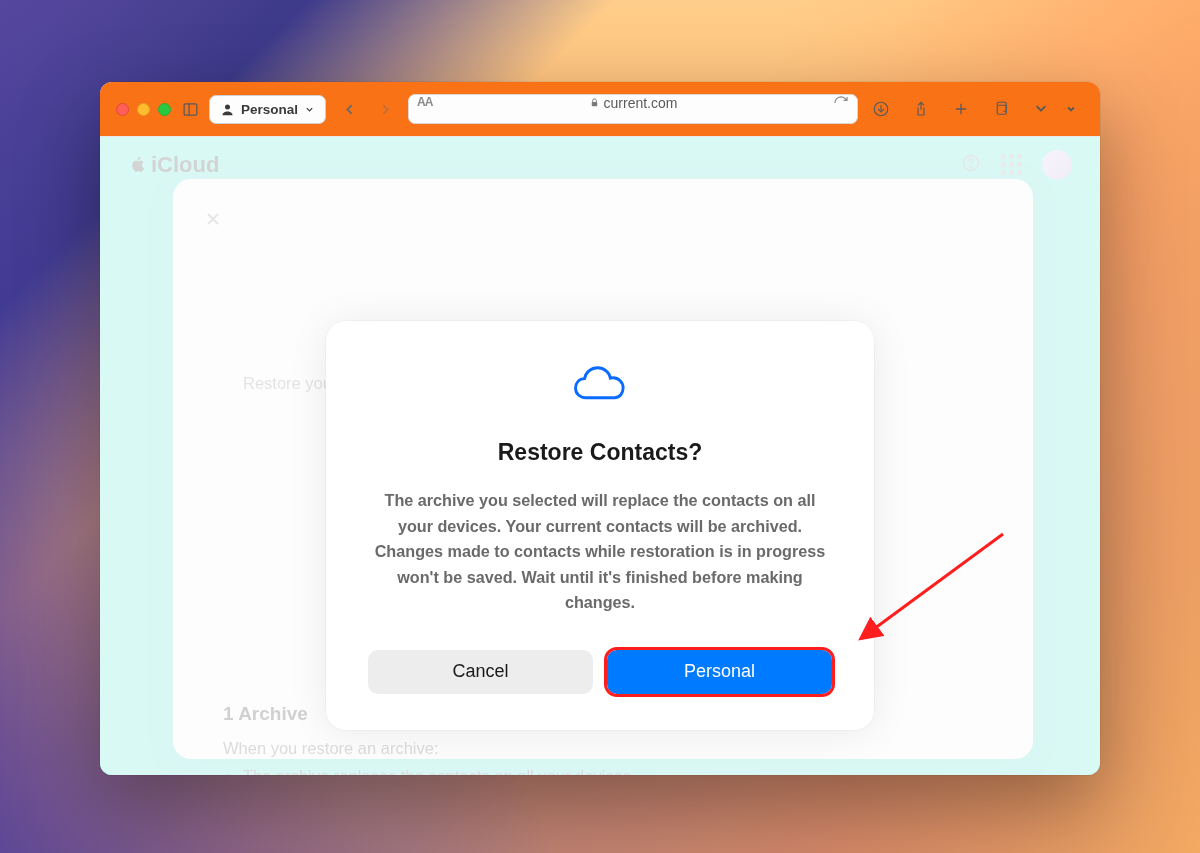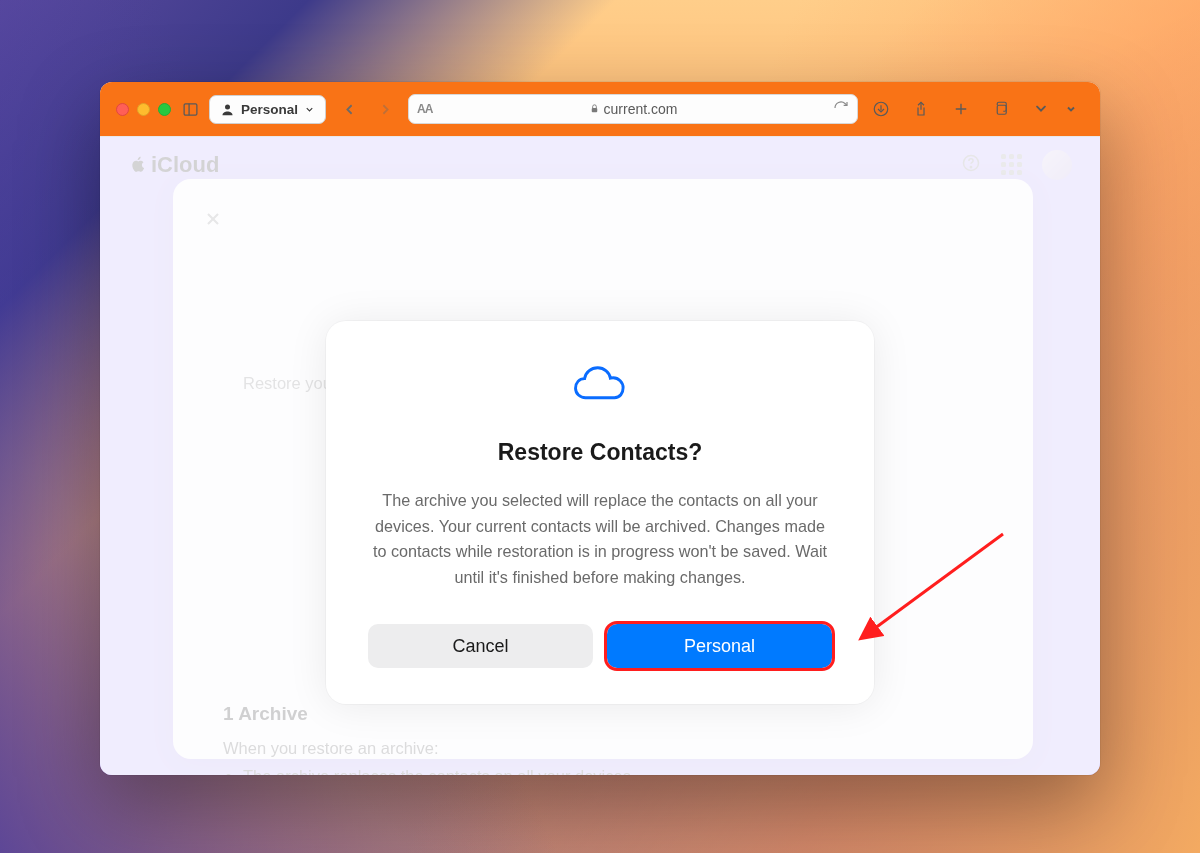--- a/index.html
+++ b/index.html
@@ -65,41 +65,41 @@
     }
     .profile-pill svg { width: 15px; height: 15px; }
     .nav-arrows { display: flex; gap: 10px; margin-left: 4px; }
     .nav-arrows .tb-icon svg { stroke-width: 2.5; }
     .address-bar {
       flex: 1;
       height: 30px;
       border: 1px solid #d8d8d8;
       border-radius: 7px;
       background: #fdfdfd;
-      display: flex; align-items: center; justify-content: center;
+      display: flex; justify-content: center;
       position: relative;
       font-size: 14px; color: #5a5a5a;
       margin: 0 4px;
     }
     .address-bar .aa {
       position: absolute; left: 8px;
       font-size: 12px; font-weight: 700; letter-spacing: -1px;
       color: #8a8a8a;
     }
     .address-bar .lock svg { width: 11px; height: 11px; margin-right: 4px; }
     .address-bar .reload {
       position: absolute; right: 8px;
       color: #8a8a8a;
     }
     .address-bar .reload svg { width: 16px; height: 16px; }
     .right-icons { display: flex; gap: 14px; align-items: center; }
     .right-icons .tb-icon svg { width: 18px; height: 18px; }
     .browser-content {
       flex: 1; position: relative;
-      background: #c4b5fd;
+      background: #5eead4;
     }
     .icloud-header {
       height: 55px;
       display: flex; align-items: center; justify-content: space-between;
       padding: 0 28px;
       color: #444;
     }
     .icloud-logo { display: flex; align-items: center; gap: 4px; font-size: 22px; font-weight: 600; }
     .icloud-logo svg { width: 19px; height: 19px; }
     .icloud-right { display: flex; align-items: center; gap: 20px; color: #888; }
@@ -151,20 +151,21 @@
     .dialog-icon svg { width: 58px; height: 40px; }
     .dialog-title {
       font-size: 23px; font-weight: 700; color: #1a1a1a;
       margin-bottom: 22px;
     }
     .dialog-body {
       font-size: 16.2px; color: #6a6a6a;
       line-height: 1.58;
       margin-bottom: 34px;
       padding: 0 4px;
+      font-weight: bold;
     }
     .dialog-buttons {
       display: flex; gap: 14px; justify-content: flex-end;
     }
     .btn {
       flex: 1; height: 44px;
       border-radius: 10px;
       font-size: 18px;
       display: flex; align-items: center; justify-content: center;
       cursor: pointer;

